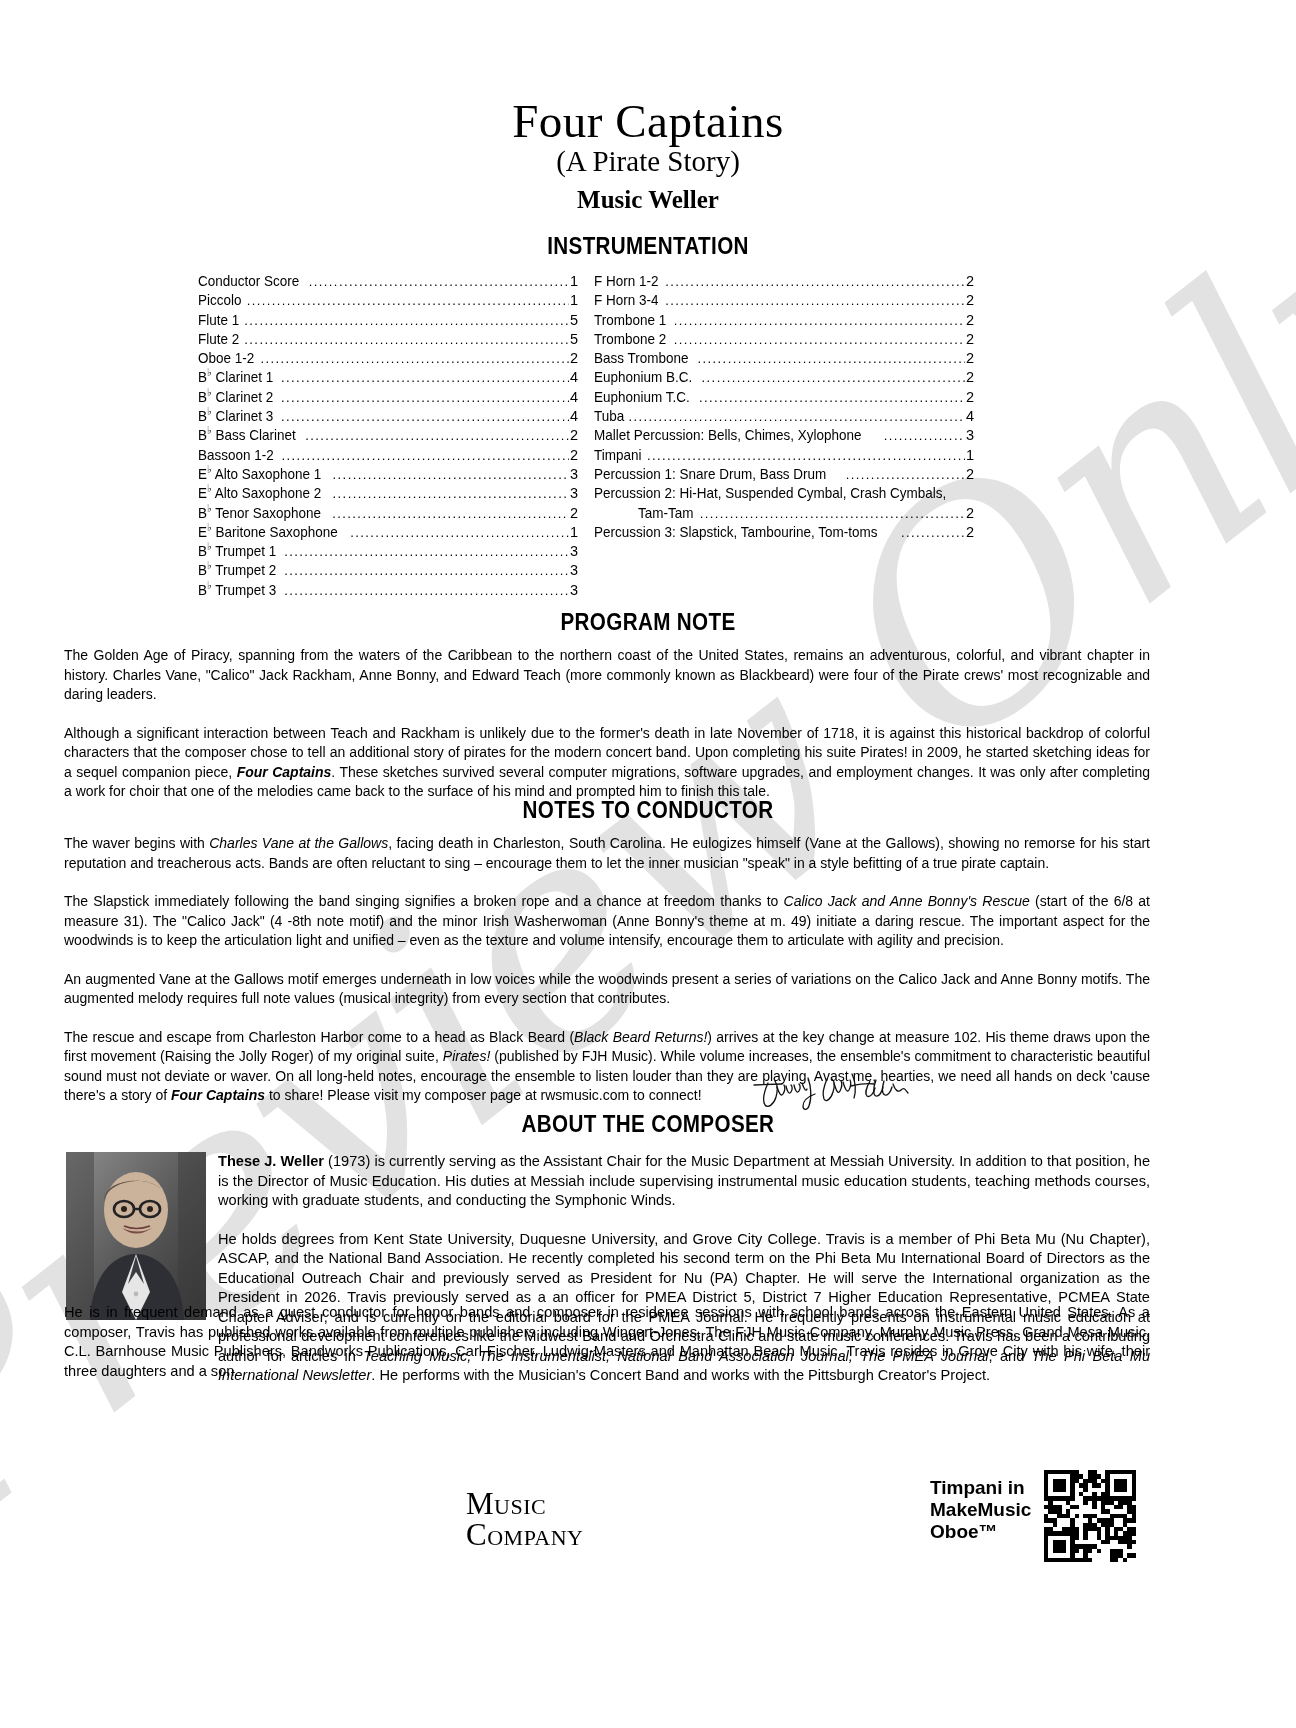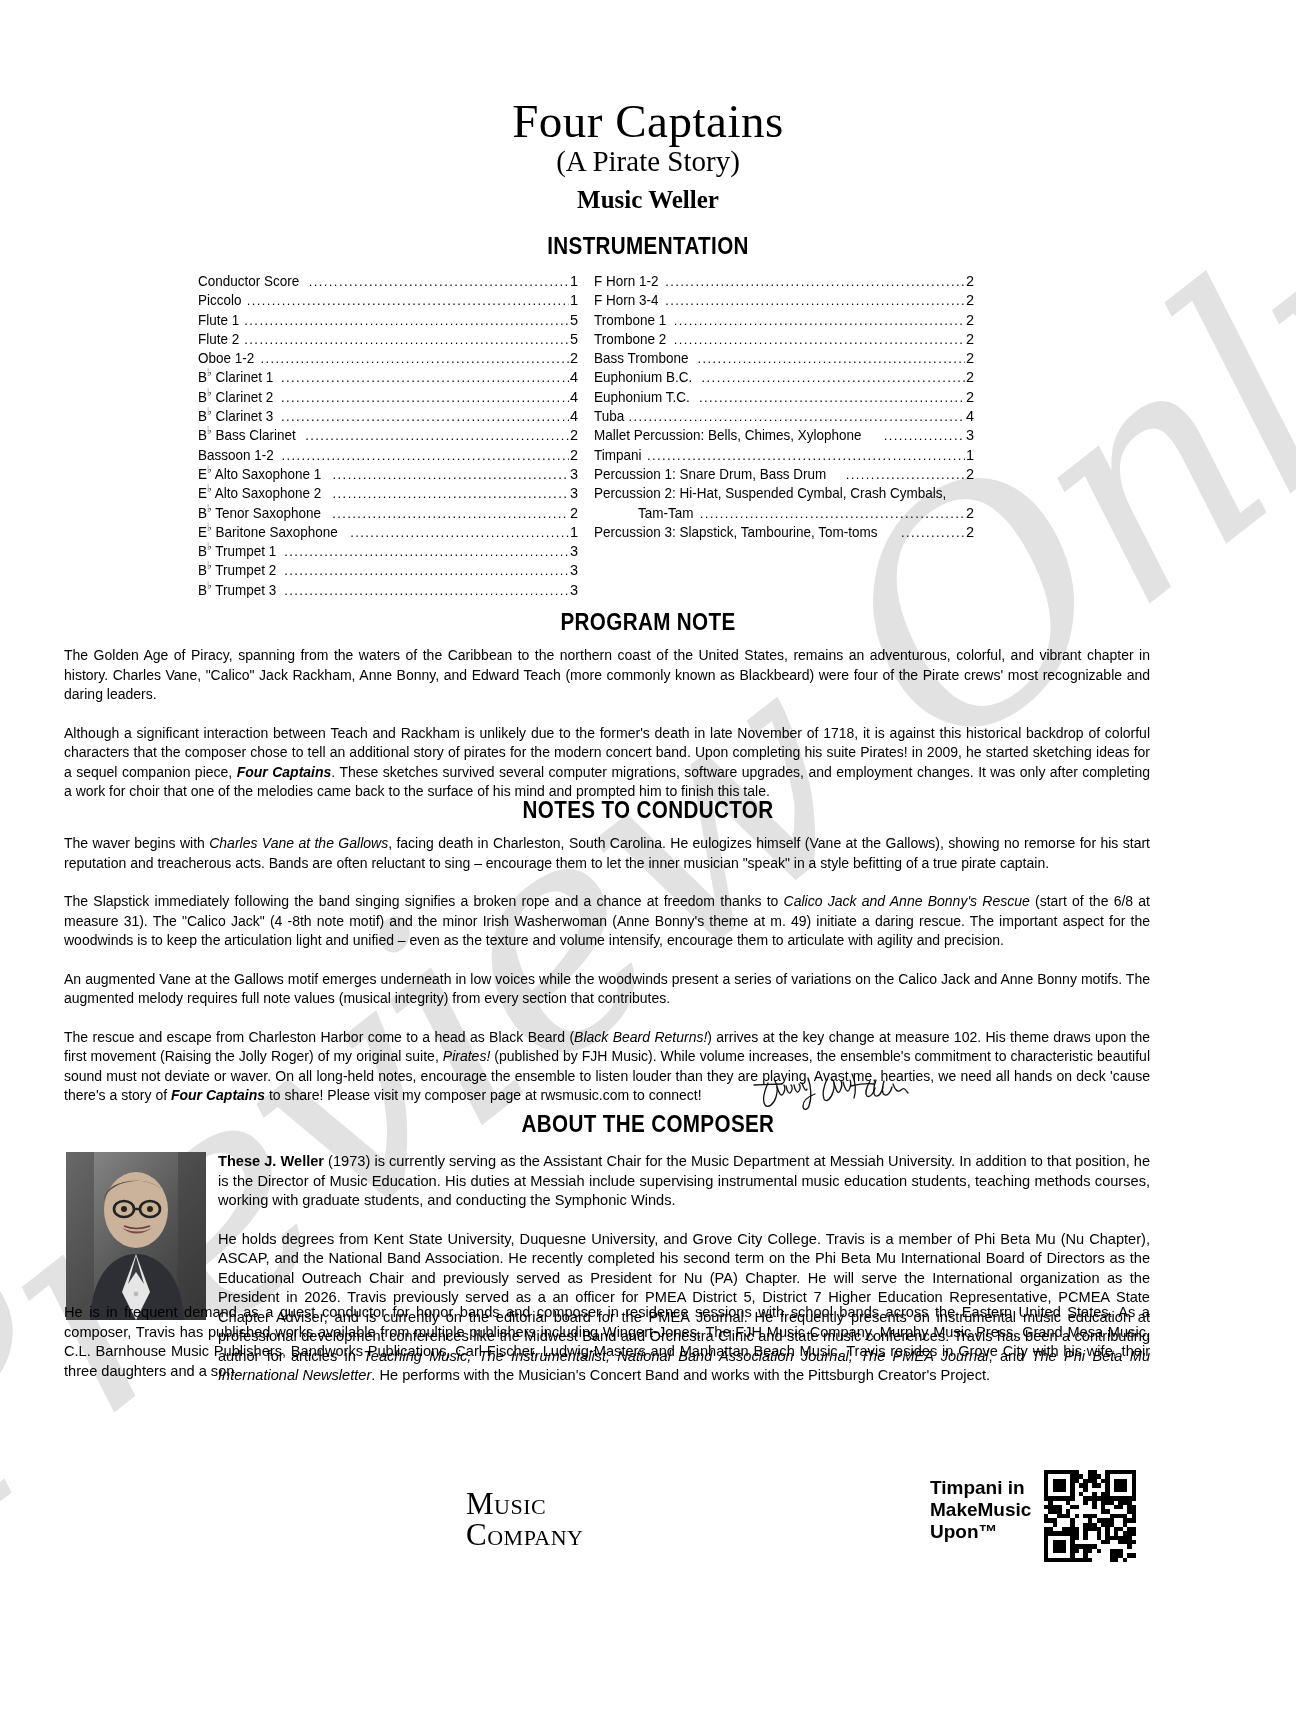--- a/index.html
+++ b/index.html
@@ -431,21 +431,21 @@
   <div id="footer-logo">
     <span class="rws-words">
       <div>Music</div>
       <div>Company</div>
     </span>
   </div>
 
   <div id="makemusic">
     <div>Timpani in</div>
     <div>MakeMusic</div>
-    <div>Upon™</div>
+    <div>Oboe™</div>
   </div>
 
   <div id="qr">
     <div class="qr-grid" id="qr-grid" style="grid-template-columns: repeat(21, 1fr); grid-template-rows: repeat(21, 1fr);">
         <div style="background: rgb(0, 0, 0);"></div>
         <div style="background: rgb(0, 0, 0);"></div>
         <div style="background: rgb(0, 0, 0);"></div>
         <div style="background: rgb(0, 0, 0);"></div>
         <div style="background: rgb(0, 0, 0);"></div>
         <div style="background: rgb(0, 0, 0);"></div>

